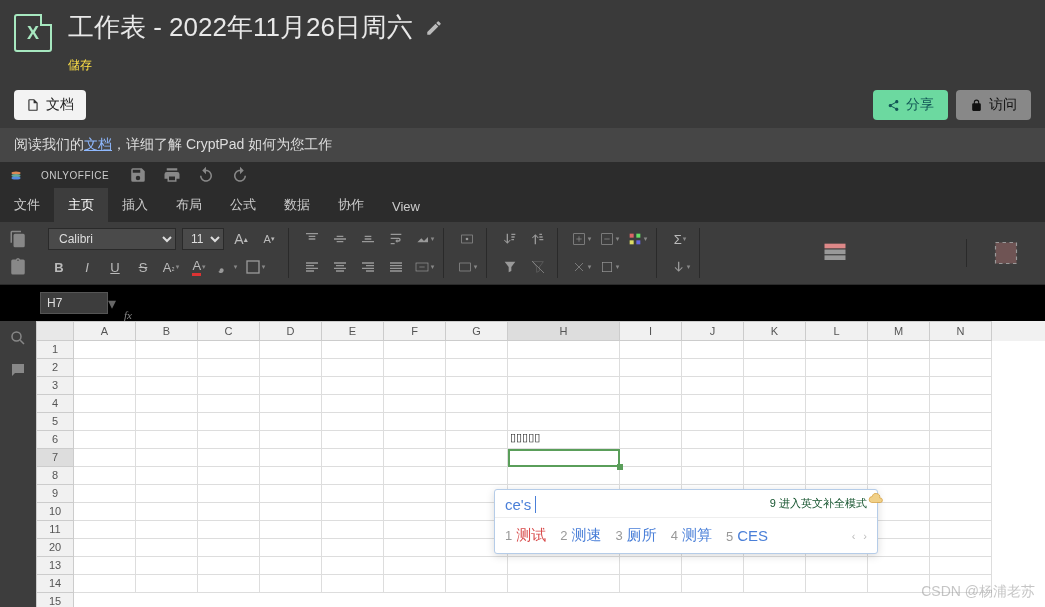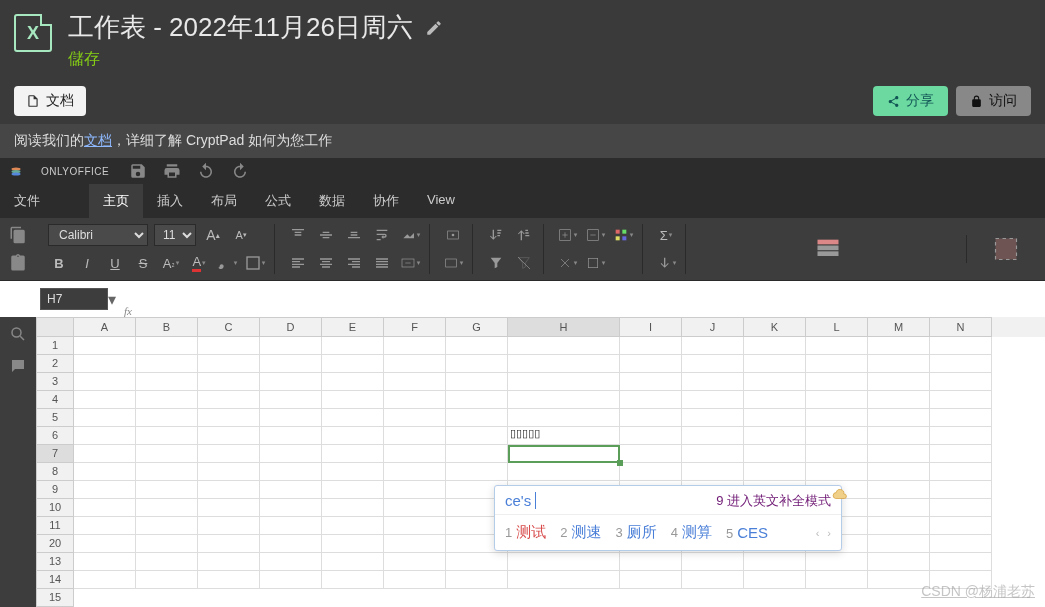--- a/index.html
+++ b/index.html
@@ -6,64 +6,64 @@
 body { font-family: -apple-system, "Segoe UI", Arial, sans-serif; background: #2a2a2a; width: 1045px; height: 607px; overflow: hidden; position: relative; color: #ddd; }
 
 
 .header { background: #3a3a3a; padding: 10px 14px 8px; display: flex; align-items: flex-start; gap: 16px; }
 .app-icon { width: 38px; height: 38px; border: 2px solid #a7e8c0; border-radius: 3px; display: flex; align-items: center; justify-content: center; color: #a7e8c0; font-weight: bold; font-size: 18px; position: relative; margin-top: 4px; }
 .app-icon::before { content: ''; position: absolute; top: -2px; right: -2px; width: 10px; height: 10px; background: #3a3a3a; border-left: 2px solid #a7e8c0; border-bottom: 2px solid #a7e8c0; }
 .title-block { flex: 1; }
 .title-row { display: flex; align-items: center; gap: 12px; }
 .doc-title { font-size: 26px; font-weight: 400; color: #e8e8e8; }
 .pencil { cursor: pointer; fill: #bbb; }
-.status-text { font-size: 16px; color: #84cc16; margin-top: 4px; }
+.status-text { font-size: 12px; color: #fde047; margin-top: 12px; }
 
 
 .toolbar-row { background: #3a3a3a; padding: 8px 14px; display: flex; align-items: center; }
 .doc-btn { background: #f3f3f3; color: #222; border: none; border-radius: 4px; padding: 6px 12px; font-size: 14px; display: flex; align-items: center; gap: 6px; cursor: pointer; }
 .spacer { flex: 1; }
 .share-btn { background: #6cd9a0; color: #155; border: none; border-radius: 4px; padding: 6px 14px; font-size: 14px; display: flex; align-items: center; gap: 6px; cursor: pointer; margin-right: 8px; }
 .access-btn { background: #888; color: #111; border: none; border-radius: 4px; padding: 6px 14px; font-size: 14px; display: flex; align-items: center; gap: 6px; cursor: pointer; }
 
 
 .info-bar { background: #464646; padding: 8px 14px; font-size: 14px; color: #ddd; }
 .info-bar a { color: #8fb9ff; text-decoration: underline; }
 
 
 .oo-top { background: #2c2c2c; display: flex; align-items: center; padding: 4px 10px; gap: 20px; }
 .oo-brand { display: flex; align-items: center; gap: 19px; font-size: 10px; letter-spacing: 0.5px; color: #ccc; font-weight: 300; }
 .oo-brand .circ { width: 12px; height: 12px; }
 .oo-quick { display: flex; gap: 16px; }
 .oo-quick svg { width: 18px; height: 18px; fill: #888; cursor: pointer; }
 
 
-.menu-tabs { background: #2c2c2c; display: flex; align-items: flex-start; font-size: 13px; }
+.menu-tabs { background: #2c2c2c; display: flex; align-items: flex-end; font-size: 13px; }
 .menu-tab { padding: 8px 14px; color: #ccc; cursor: pointer; }
-.menu-tab.active { background: #3d3d3d; color: #fff; margin-left: 35px; }
+.menu-tab.active { background: #3d3d3d; color: #fff; }
 
 
 .ribbon-row { background: #3d3d3d; display: flex; align-items: stretch; }
 .ribbon-side { width: 36px; display: flex; flex-direction: column; align-items: center; justify-content: center; gap: 10px; padding: 8px 0; }
 .ribbon-side svg { width: 18px; height: 18px; fill: #888; }
 .ribbon { flex: 1; display: flex; align-items: center; padding: 6px 4px; gap: 4px; }
 .rgroup { display: flex; flex-direction: column; gap: 6px; padding: 0 8px; border-right: 1px solid #2a2a2a; }
 .rgroup:last-child { border-right: none; }
 .rrow { display: flex; align-items: center; gap: 6px; }
 .font-sel { background: #4a4a4a; color: #ddd; border: 1px solid #2a2a2a; font-size: 12px; height: 22px; padding: 0 4px; }
-.font-name { width: 100px; padding-left: 6px; }
+.font-name { width: 128px; padding-left: 6px; }
 .font-size { width: 42px; }
 .rbtn { width: 22px; height: 22px; display: flex; align-items: center; justify-content: center; color: #bbb; font-size: 13px; cursor: pointer; }
 .rbtn svg { width: 16px; height: 16px; fill: #999; }
 .rbtn .dd { font-size: 7px; margin-left: 1px; color: #888; }
 .wide-sel { background: #4a4a4a; color: #bbb; border: 1px solid #2a2a2a; font-size: 12px; height: 22px; width: 108px; padding: 2px 4px; }
 .big-icon { width: 28px; height: 28px; fill: #999; }
 
 
-.fx-row { background: #ffffff; display: flex; align-items: center; border-top: 1px solid #2a2a2a; }
+.fx-row { background: #000000; display: flex; align-items: center; border-top: 1px solid #2a2a2a; }
 .fx-side { width: 36px; }
 .cell-ref { background: #3d3d3d; color: #ddd; border: 1px solid #555; font-size: 12px; width: 68px; height: 22px; padding: 0 6px; margin: 3px 0 3px 4px; }
 .fx-label { color: #888; font-size: 11px; font-style: italic; padding: 0 8px; font-family: serif; margin-top: 24px; }
 .fx-input { flex: 1; background: #3d3d3d; border: none; color: #ddd; font-size: 12px; height: 22px; outline: none; }
 
 
 .grid-wrap { display: flex; background: #fff; height: 310px; }
 .tool-col { width: 36px; background: #3d3d3d; display: flex; flex-direction: column; align-items: center; padding-top: 8px; gap: 14px; }
 .tool-col svg { width: 18px; height: 18px; fill: #888; cursor: pointer; }
 .grid-area { flex: 1; overflow: hidden; position: relative; }
@@ -78,36 +78,36 @@
 .row-h.sel { background: #ddd; }
 .cells { position: relative; }
 .cells-grid { }
 .crow { display: flex; }
 .cell { width: 62px; height: 18px; border-right: 1px solid #ddd; border-bottom: 1px solid #ddd; font-size: 11px; padding: 0 2px; color: #222; background: #fff; overflow: hidden; white-space: nowrap; }
 .cell.wide { width: 112px; }
 .active-border { position: absolute; border: 2px solid #5a9e5a; pointer-events: none; }
 .active-handle { position: absolute; width: 6px; height: 6px; background: #5a9e5a; }
 
 
-.ime { position: absolute; background: #fff; border: 1px solid #b5cce8; border-radius: 3px; box-shadow: 0 2px 8px rgba(0,0,0,.15); font-size: 14px; width: 348px; }
+.ime { position: absolute; background: #fff; border: 1px solid #b5cce8; border-radius: 3px; box-shadow: 0 2px 8px rgba(0,0,0,.15); font-size: 14px; width: 384px; }
 .ime-top { display: flex; justify-content: space-between; padding: 6px 10px 4px; border-bottom: 1px solid #eee; }
 .ime-input { color: #4a7fd8; font-size: 15px; }
 .ime-input .cursor { border-right: 1px solid #4a7fd8; animation: blink 1s infinite; }
 @keyframes blink { 50% { border-color: transparent; } }
-.ime-hint { color: #701a75; font-size: 13px; }
+.ime-hint { color: #14532d; font-size: 11px; }
 .ime-conn { position: absolute; top: 2px; right: -8px; width: 18px; height: 18px; }
 .ime-cands { display: flex; gap: 14px; padding: 8px 10px; align-items: center; }
 .ime-c { display: flex; gap: 4px; align-items: baseline; }
 .ime-c .n { color: #999; font-size: 13px; }
 .ime-c .w { color: #4a7fd8; font-size: 15px; }
 .ime-c.sel .w { color: #d84a4a; }
 .ime-nav { margin-left: auto; color: #bbb; display: flex; gap: 8px; font-size: 11px; }
 
 
-.watermark { position: absolute; bottom: 6px; right: 10px; color: rgba(150,150,150,.55); font-size: 14px; text-decoration: underline; }
+.watermark { position: absolute; bottom: 6px; right: 10px; color: rgba(150,150,150,.55); font-size: 14px; }
 </style>
 </head>
 <body>
 
 <div class="header">
   <div class="app-icon">X</div>
   <div class="title-block">
     <div class="title-row">
       <div class="doc-title">工作表 - 2022年11月26日周六</div>
       <svg class="pencil" width="18" height="18" viewBox="0 0 24 24">

